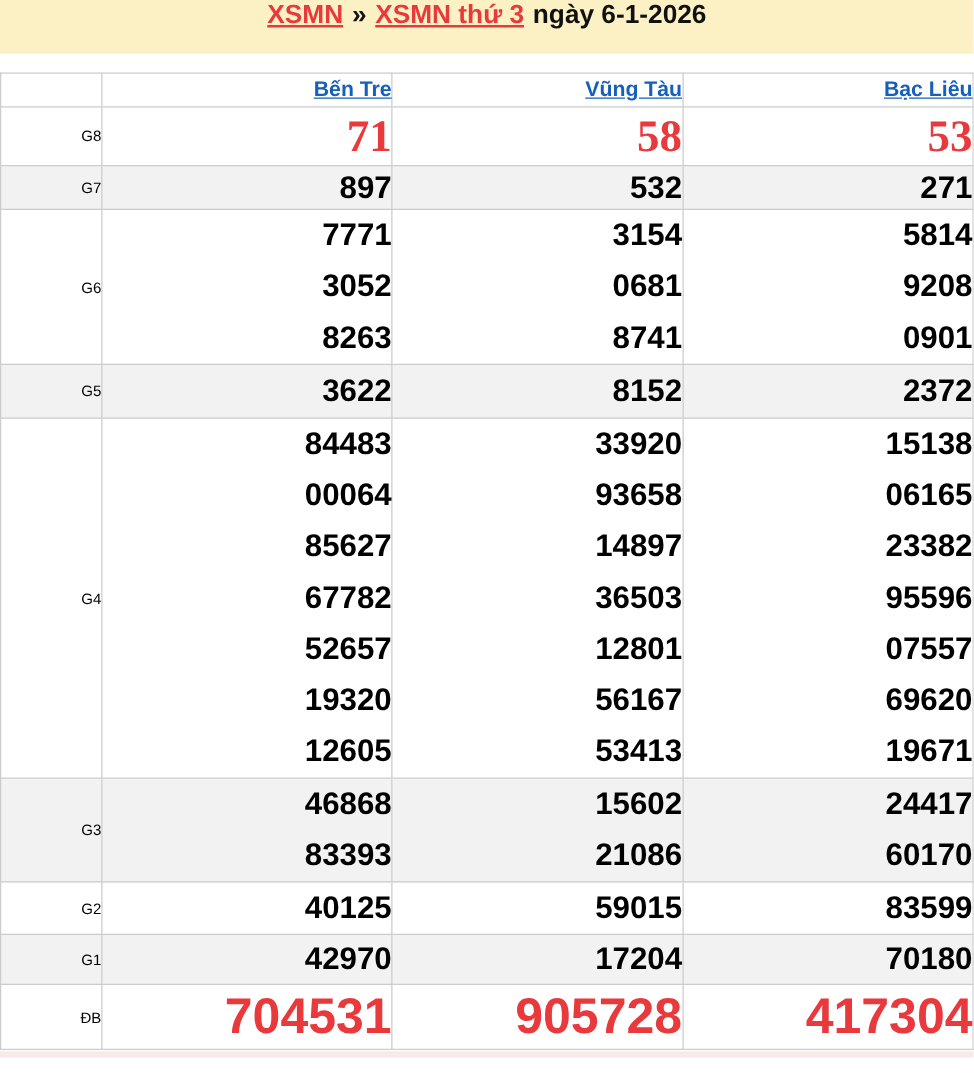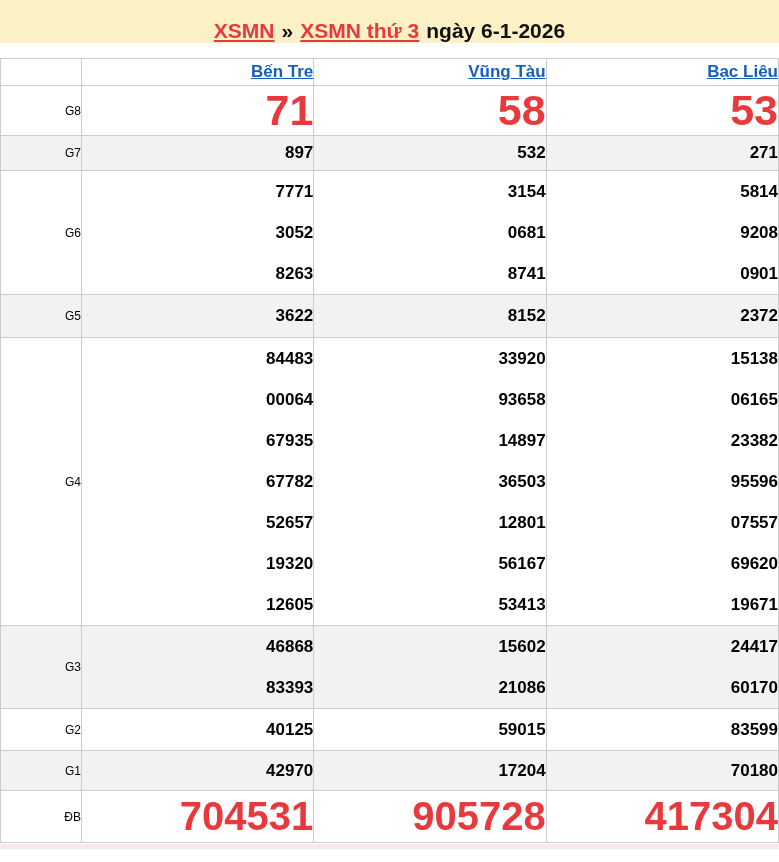--- a/index.html
+++ b/index.html
@@ -15,21 +15,21 @@
   body{
     width:779px;height:862px;
     background:#ffffff;
     font-family:"Liberation Sans","DejaVu Sans",sans-serif;
     color:var(--text);
     overflow:hidden;
   }
   .banner{
     width:779px;height:43px;
     background:var(--banner-bg);
-    display:flex;align-items:flex-end;justify-content:center;
+    display:flex;align-items:flex-start;justify-content:center;
     gap:7px;
     font-size:21px;font-weight:bold;color:#111;
     white-space:nowrap;
   }
   .banner a{color:var(--red);text-decoration:underline;cursor:pointer;}
   table.results{
     width:779px;
     margin-top:15px;
     border-collapse:collapse;
     table-layout:fixed;
@@ -39,31 +39,31 @@
     text-align:right;
     padding:0;
     vertical-align:middle;
   }
   col.label-col{width:81px;}
   thead th{height:27px;background:#ffffff;}
   thead th a{
     color:var(--blue);font-size:17px;font-weight:bold;
     text-decoration:underline;cursor:pointer;
   }
-  tbody td{font-weight:bold;font-size:17px;color:var(--text);}
+  tbody td{font-weight:bold;font-size:25px;color:var(--text);}
   tbody td.prize-label{font-weight:normal;font-size:12px;color:var(--text);}
   tbody tr:nth-child(even){background:var(--stripe);}
   .line{height:41px;line-height:41px;}
   .row-g8 td{height:47px;}
   .row-g7 td{height:35px;}
   .row-g5 td{height:43px;}
   .row-g2 td{height:42px;}
   .row-g1 td{height:40px;margin-top:7px;}
   .row-db td{height:52px;}
-  .row-g8 td.result-cell{font-size:43px;color:var(--red);}
+  .row-g8 td.result-cell{font-size:36px;color:var(--red);font-family:Liberation Serif, serif;}
   .row-db td.result-cell{font-size:40px;color:var(--red);}
   .bottom-strip{
     width:779px;height:5px;margin-top:1px;
     background:#F8EAEA;
   }
 </style>
 </head>
 <body>
 
 <div class="banner">
@@ -129,21 +129,21 @@
         <td class="prize-label">G5</td>
         <td class="result-cell">3622</td>
         <td class="result-cell">8152</td>
         <td class="result-cell">2372</td>
       </tr>
       <tr class="prize-row row-g4">
         <td class="prize-label">G4</td>
         <td class="result-cell">
           <div class="line">84483</div>
           <div class="line">00064</div>
-          <div class="line">67935</div>
+          <div class="line">85627</div>
           <div class="line">67782</div>
           <div class="line">52657</div>
           <div class="line">19320</div>
           <div class="line">12605</div>
         </td>
         <td class="result-cell">
           <div class="line">33920</div>
           <div class="line">93658</div>
           <div class="line">14897</div>
           <div class="line">36503</div>

